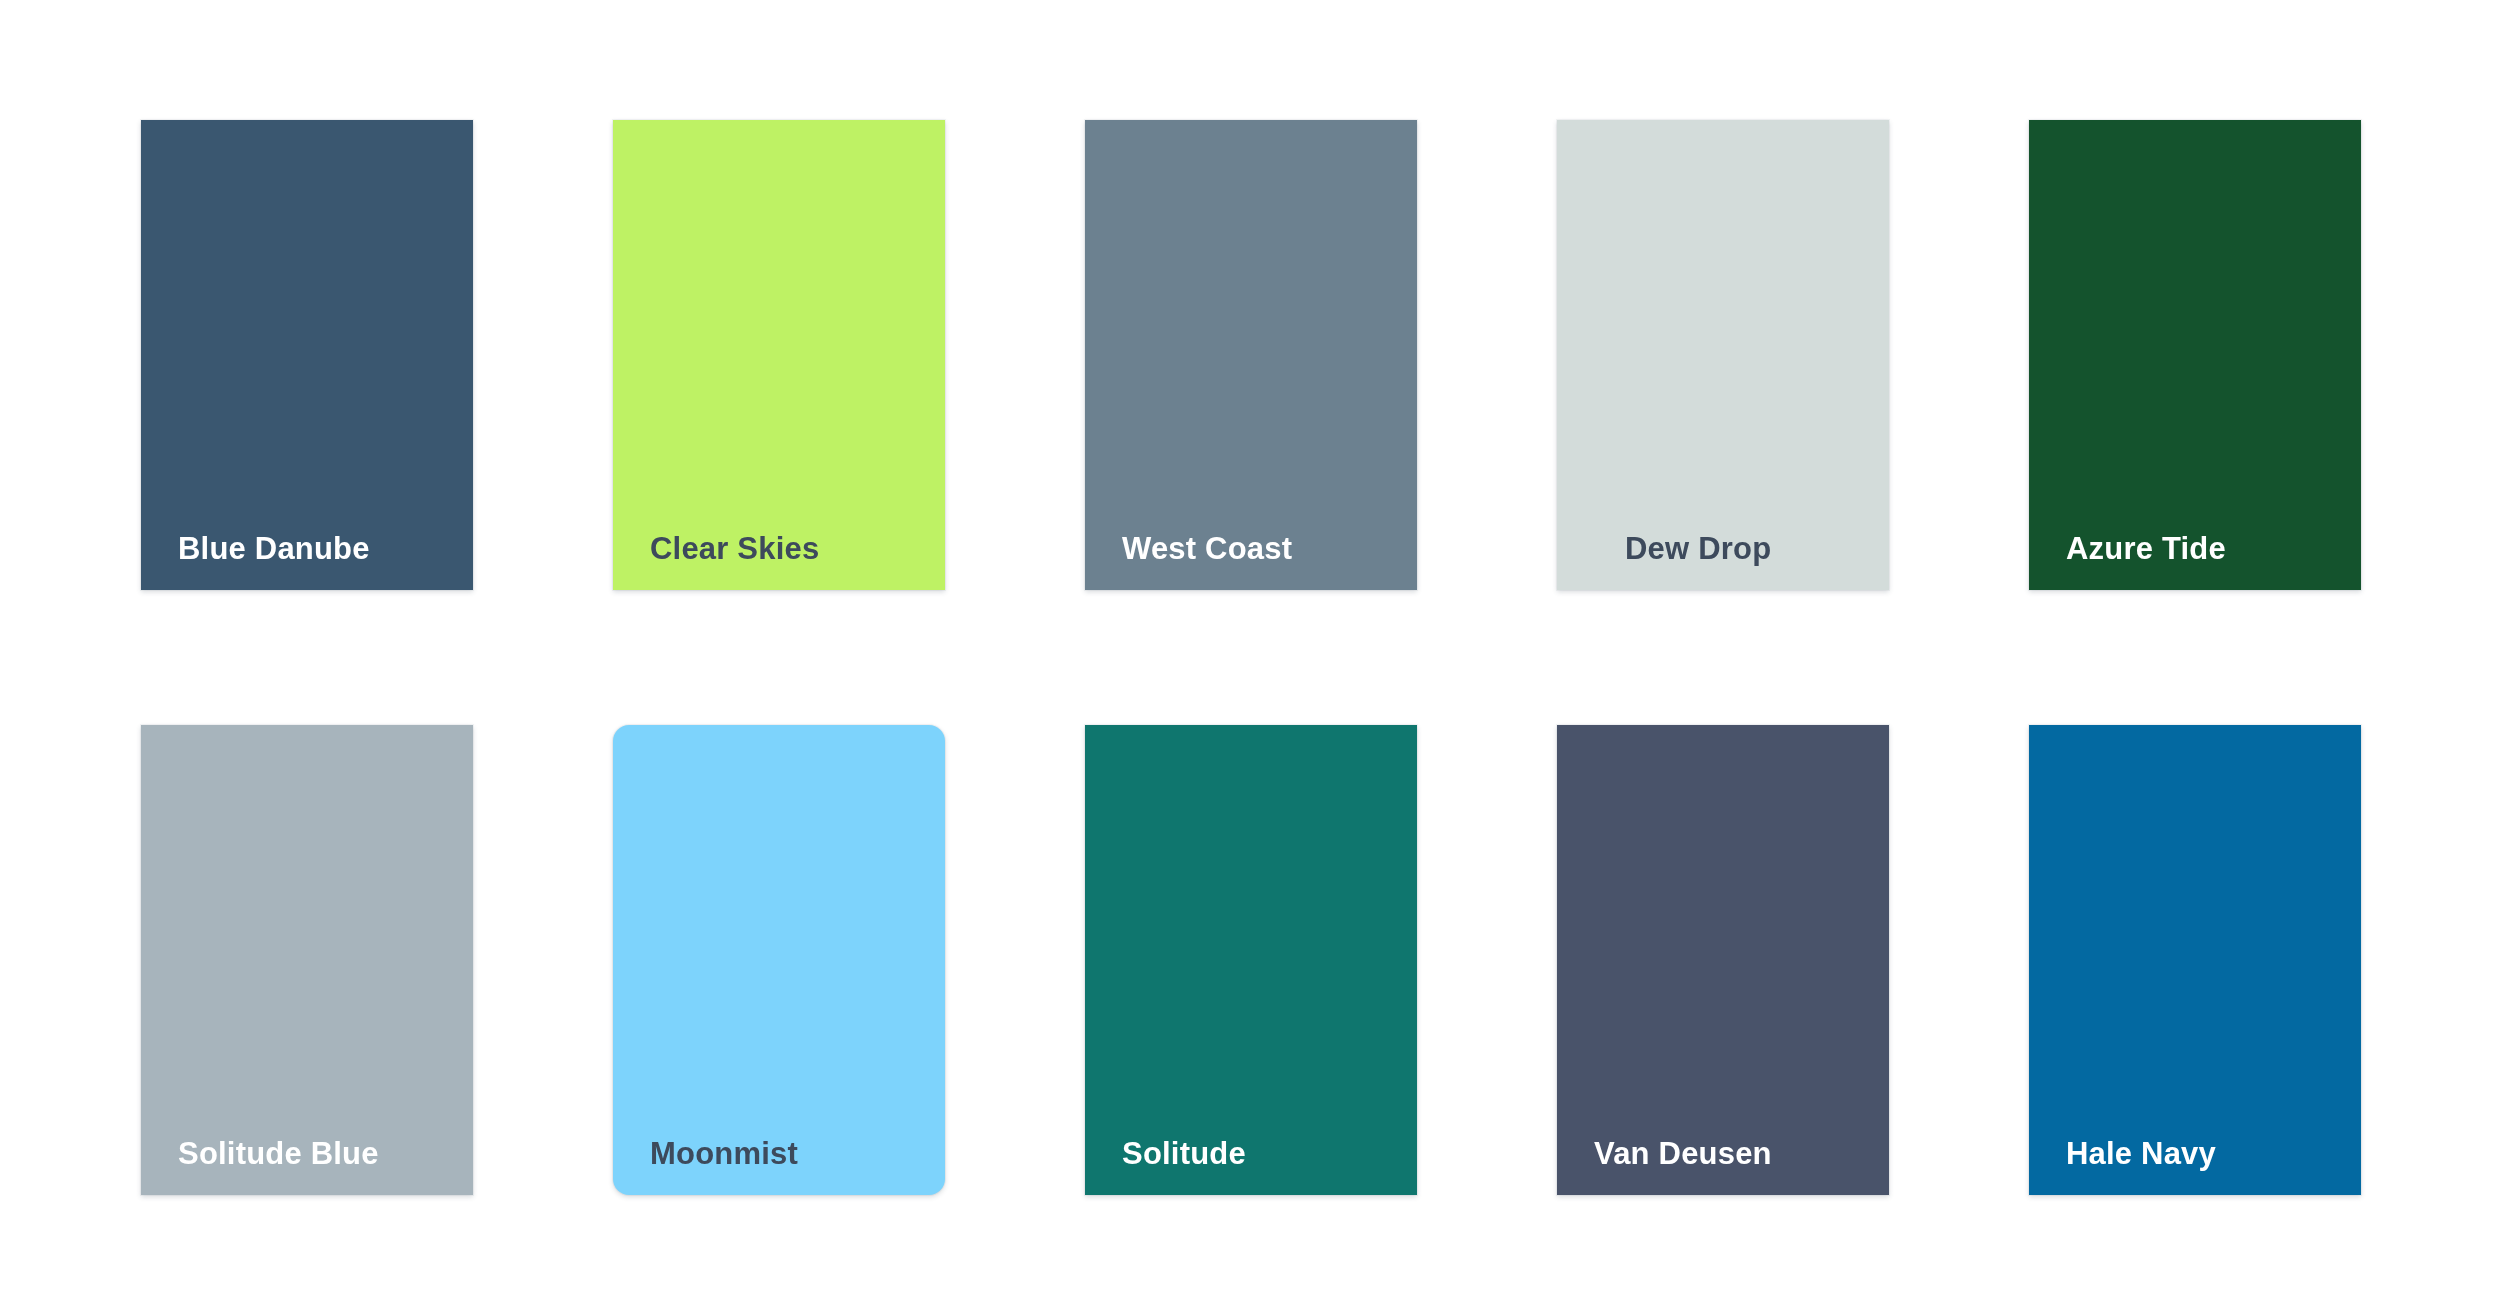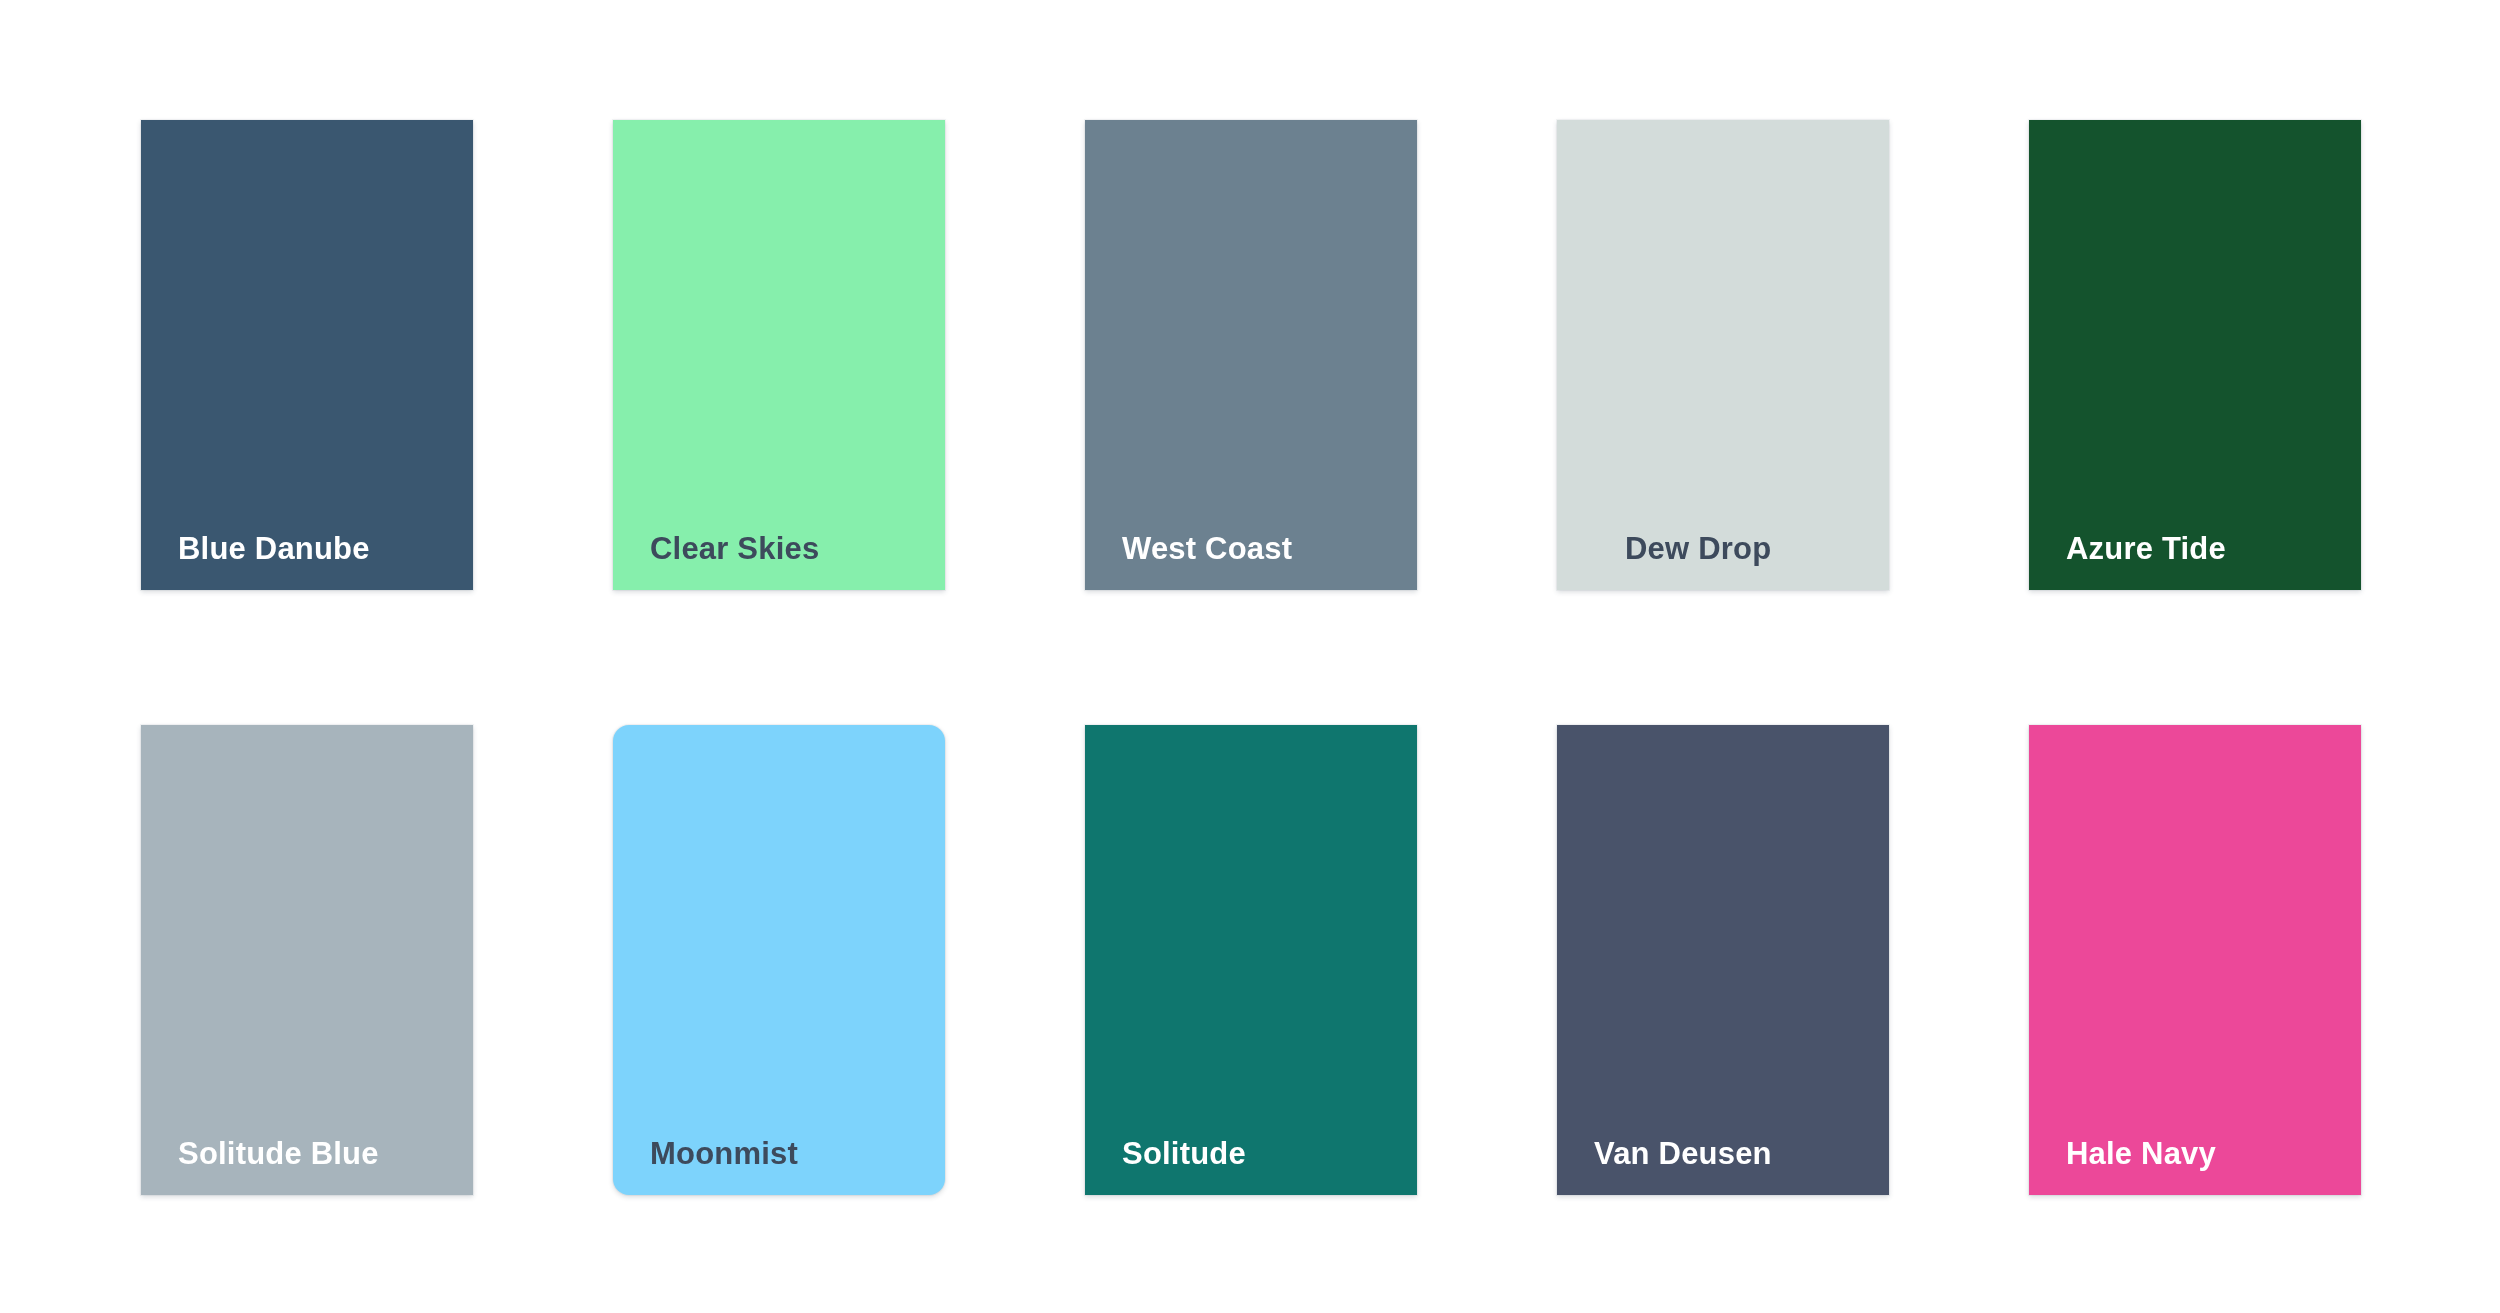--- a/index.html
+++ b/index.html
@@ -64,21 +64,21 @@
   .swatch.dark-text  .swatch-label { color: #3d4a5c; }
 </style>
 </head>
 <body>
 
 <div id="palette-board">
   <div class="swatch-grid">
       <div class="swatch light-text" style="background-color: rgb(58, 87, 112);">
         <span class="swatch-label">Blue Danube</span>
       </div>
-      <div class="swatch dark-text" style="background-color: #86efac;">
+      <div class="swatch dark-text" style="background-color: #bef264;">
         <span class="swatch-label">Clear Skies</span>
       </div>
       <div class="swatch light-text" style="background-color: rgb(108, 129, 144);">
         <span class="swatch-label">West Coast</span>
       </div>
       <div class="swatch dark-text" style="background-color: rgb(211, 220, 218); padding-left: 31px;">
         <span class="swatch-label">Dew Drop</span>
       </div>
       <div class="swatch light-text" style="background-color: #14532d;">
         <span class="swatch-label">Azure Tide</span>
@@ -88,17 +88,17 @@
       </div>
       <div class="swatch dark-text" style="background-color: #7dd3fc; border-radius: 16px;">
         <span class="swatch-label">Moonmist</span>
       </div>
       <div class="swatch light-text" style="background-color: #0f766e;">
         <span class="swatch-label">Solitude</span>
       </div>
       <div class="swatch light-text" style="background-color: rgb(73, 83, 106);">
         <span class="swatch-label">Van Deusen</span>
       </div>
-      <div class="swatch light-text" style="background-color: #ec4899;">
+      <div class="swatch light-text" style="background-color: #0369a1;">
         <span class="swatch-label">Hale Navy</span>
       </div>
     </div>
 </div>
 
 </body></html>

